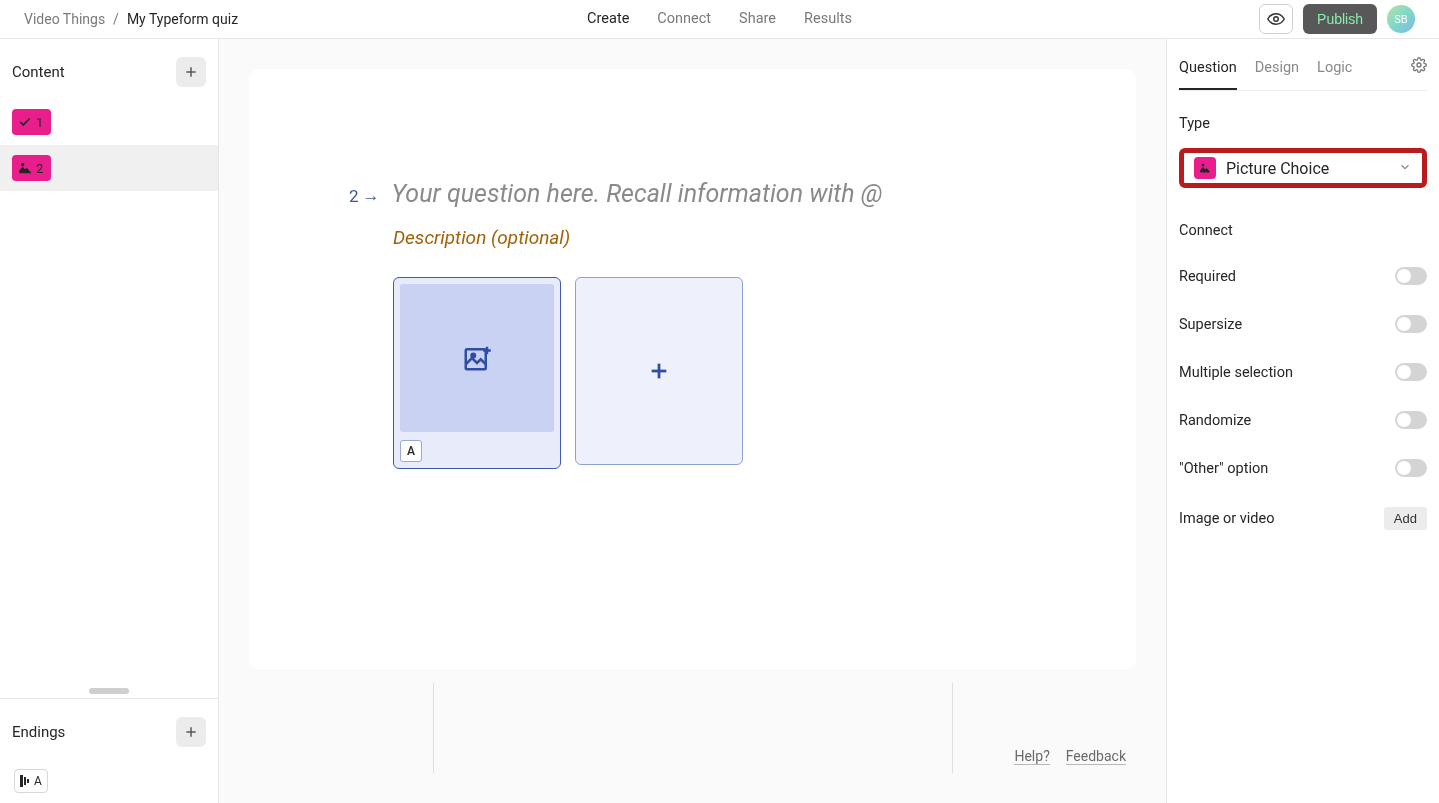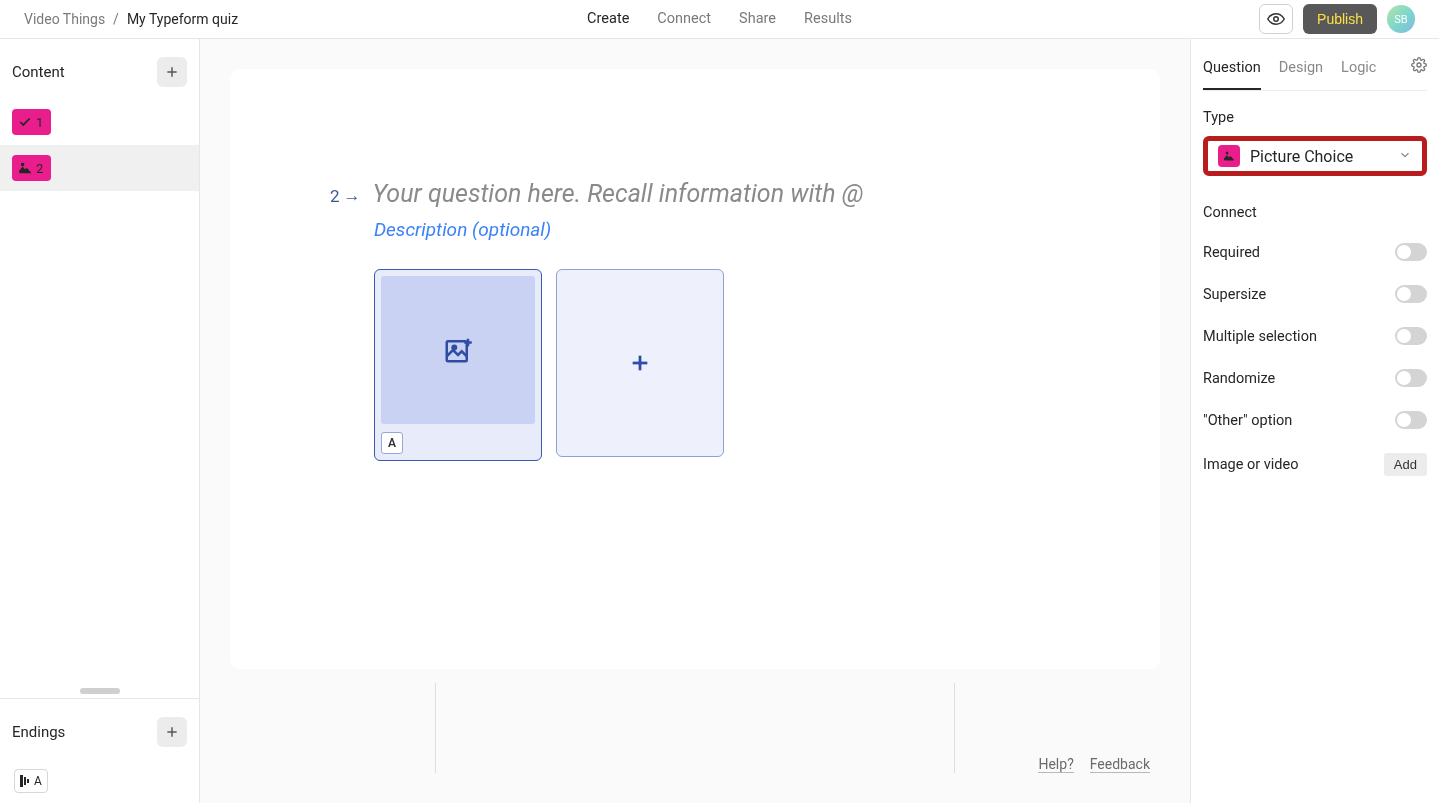--- a/index.html
+++ b/index.html
@@ -52,21 +52,21 @@
   .top-actions { display: flex; gap: 10px; align-items: center; }
   .preview-btn {
     width: 34px; height: 30px;
     border: 1px solid #d0d0d0;
     border-radius: 6px;
     display: flex; align-items: center; justify-content: center;
     background: #fff; cursor: pointer;
   }
   .publish-btn {
     background: #585858;
-    color: #fde047;
+    color: #86efac;
     border: none;
     height: 30px;
     padding: 0 14px;
     border-radius: 6px;
     font-size: 14px;
     cursor: pointer;
   }
   .avatar {
     width: 28px; height: 28px; border-radius: 50%;
     background: linear-gradient(135deg,#b9e3a9,#7ed8c8,#7fb9e6);
@@ -75,21 +75,21 @@
   }
 
   
   .main {
     display: flex;
     height: calc(803px - 39px);
   }
 
   
   .sidebar {
-    width: 200px;
+    width: 219px;
     border-right: 1px solid #e6e6e6;
     display: flex;
     flex-direction: column;
     background:#fff;
   }
   .side-section-head {
     display: flex;
     justify-content: space-between;
     align-items: center;
     padding: 18px 12px 12px;
@@ -148,22 +148,22 @@
   .q-row{display:flex;gap:12px;align-items:flex-start;}
   .q-number{
     color:#3c5896;font-size:17px;
     display:flex;gap:4px;align-items:center;
     padding-top:6px;
   }
   .q-title{
     font-size:25px;font-style:italic;color:#8a8a8a;
   }
   .q-desc{
-    font-size:19px;font-style:italic;color:#3b82f6;
-    margin-left:44px;margin-top:10px;
+    font-size:19px;font-style:italic;color:#a16207;
+    margin-left:44px;margin-top:18px;
   }
   .choices{
     margin-left:44px;margin-top:28px;
     display:flex;gap:14px;
   }
   .choice-card{
     width:168px;height:192px;
     border:1px solid #8ea0d8;
     border-radius:6px;
     background:#eef0fb;
@@ -185,30 +185,30 @@
     align-items:center;justify-content:center;height:188px;
   }
   .choice-card.add svg{display:block}
   .bottom-strip{
     height:90px;margin-top:14px;
     display:flex;gap:0;justify-content:center;align-items:stretch;
     position:relative;
   }
   .bottom-strip .seg{border-left:1px solid #dedede;border-right:1px solid #dedede;width:520px}
   .help-links{
-    position:absolute;right:10px;bottom:0;
+    position:absolute;right:10px;bottom:8px;
     display:flex;gap:16px;font-size:14px;color:#6b6b6b;
   }
   .help-links span{border-bottom:1px solid #b8b8b8;cursor:pointer}
 
   
   .rightpanel{
-    width:249px;border-left:1px solid #e6e6e6;background:#fff;
+    width:273px;border-left:1px solid #e6e6e6;background:#fff;
     padding:12px 12px 0;
-    display:flex;flex-direction:column;
+    display:flex;flex-direction:column;gap:6px;
   }
   .rtabs{display:flex;gap:18px;align-items:center;border-bottom:1px solid #ececec;}
   .rtabs a{
     font-size:14.5px;color:#8a8a8a;padding:8px 0 12px;cursor:pointer;
     border-bottom:2px solid transparent;
   }
   .rtabs a.active{color:#262627;border-bottom:2px solid #262627;}
   .rtabs .gear{margin-left:auto;color:#777;cursor:pointer;padding-bottom:8px;}
   .section-label{font-size:14.5px;color:#262627;margin-top:18px;margin-bottom:10px;}
   .type-select{

